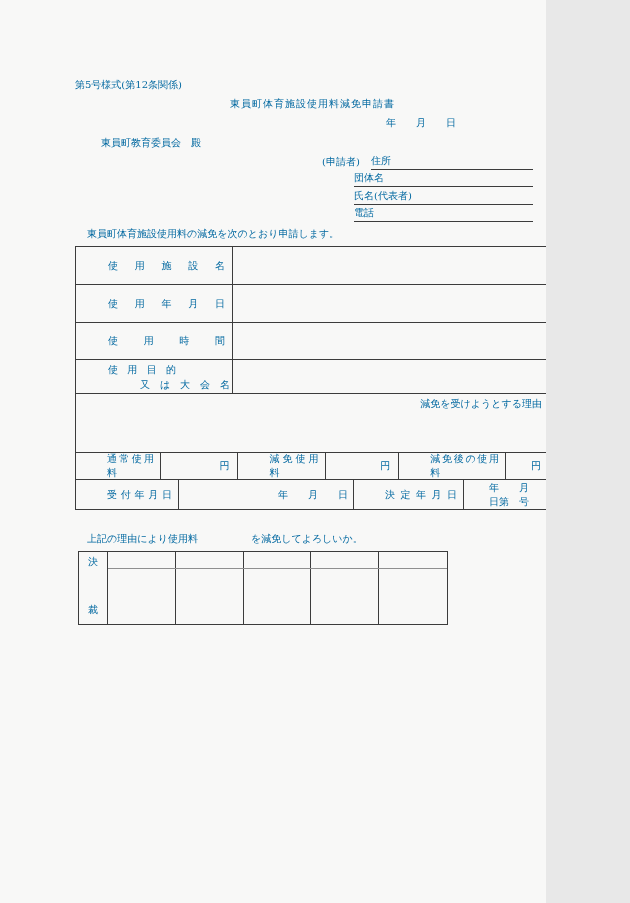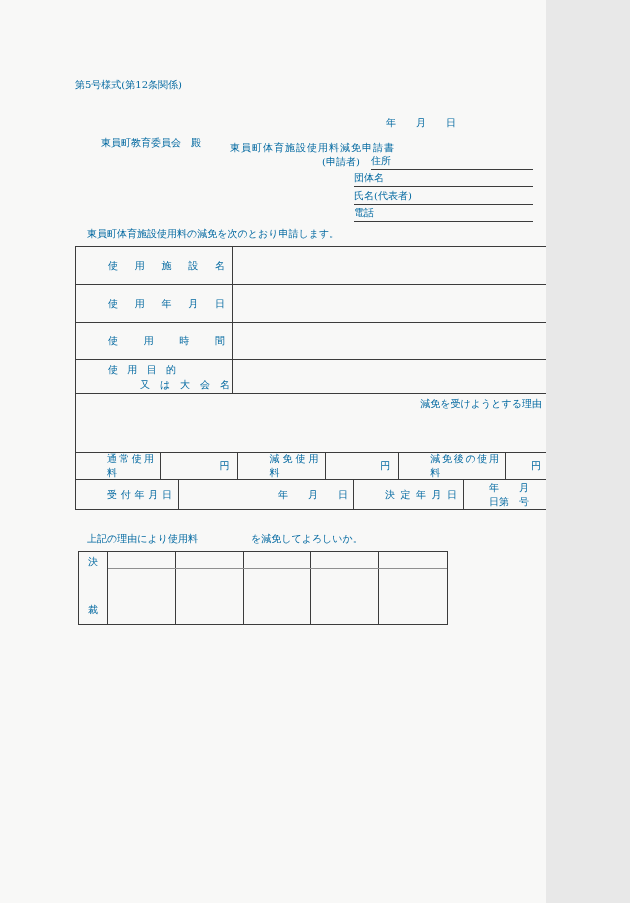--- a/index.html
+++ b/index.html
@@ -10,21 +10,21 @@
     height: 903px;
     background: #f8f8f7;
     font-family: "DejaVu Serif", "Liberation Serif", serif;
     color: #0369a1;
     font-size: 10px;
     overflow: hidden;
   }
   .abs { position: absolute; }
 
   .form-number { left: 75px; top: 78px; }
-  .doc-title { left: 75px; top: 97px; width: 475px; text-align: center; letter-spacing: 1px; margin-top: 44px; }
+  .doc-title { left: 75px; top: 97px; width: 475px; text-align: center; letter-spacing: 1px; }
   .date-line { top: 116px; right: 90px; }
   .addressee { left: 101px; top: 136px; }
 
   
   .applicant { left: 322px; top: 152px; width: 211px; }
   .app-row { display: flex; height: 17.5px; align-items: flex-end; justify-content: center; }
   .app-prefix { width: 49px; line-height: 16px; }
   .app-row.indent { margin-left: 32px; }
   .app-field {
     flex: 1;

